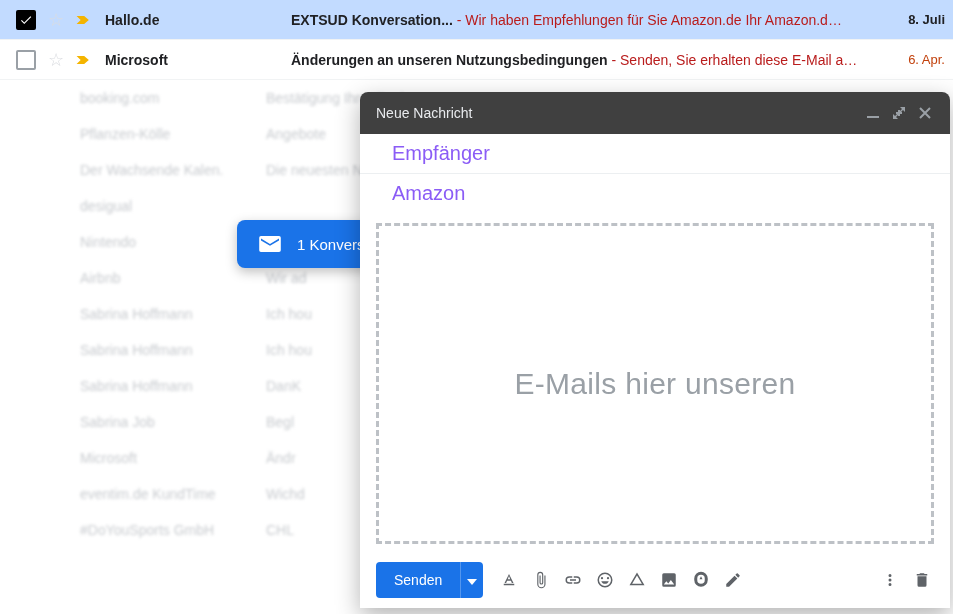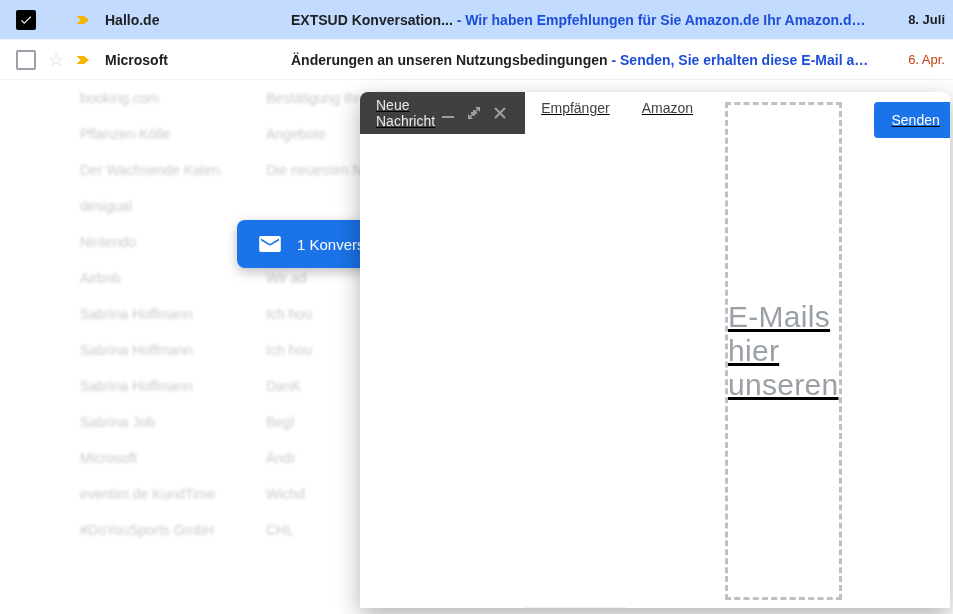--- a/index.html
+++ b/index.html
@@ -8,31 +8,31 @@
     .email-row { display: flex; align-items: center; height: 40px; border-bottom: 1px solid #f1f3f4; padding: 0 8px 0 16px; font-size: 14px; }
     .email-row.selected { background: #c2dbff; }
     .checkbox { width: 20px; height: 20px; border: 2px solid #9aa0a6; border-radius: 2px; margin-right: 10px; display: flex; align-items: center; justify-content: center; }
     .checkbox.checked { background: #000; border-color: #000; }
     .checkbox.checked svg { display: block; }
     .star { color: #dadce0; margin-right: 10px; font-size: 18px; width: 20px; display: flex; align-items: center; justify-content: center; }
     .important { margin-right: 15px; width: 14px; height: 14px; display: flex; align-items: center; }
     .sender { width: 186px; font-weight: bold; color: #202124; flex-shrink: 0; white-space: nowrap; overflow: hidden; text-overflow: ellipsis; }
     .subject { flex: 1; color: #202124; white-space: nowrap; overflow: hidden; text-overflow: ellipsis; min-width: 0; }
     .subject .bold { font-weight: bold; }
-    .subject .snippet { color: #1d4ed8; font-weight: bold; }
+    .subject .snippet { color: #b91c1c; font-weight: normal; }
     .date { color: #c2410c; font-size: 13px; padding-left: 10px; flex-shrink: 0; text-align: right; min-width: 50px; }
     .email-row.selected .date { font-weight: bold; color: #202124; }
     .overlay { position: absolute; top: 80px; left: 0; right: 0; bottom: 0; background: rgba(255,255,255,0.85); }
     .drag-chip { position: absolute; top: 220px; left: 237px; background: #1a73e8; color: #fff; display: flex; align-items: center; padding: 15px 22px; border-radius: 8px; box-shadow: 0 4px 12px rgba(0,0,0,0.25); font-size: 15px; font-weight: 500; }
     .drag-chip svg { margin-right: 16px; }
-    .compose { position: absolute; top: 92px; left: 360px; width: 590px; height: 516px; background: #fff; border-radius: 8px 8px 0 0; box-shadow: 0 8px 24px rgba(0,0,0,0.3); display: flex; overflow: hidden; text-decoration: underline; }
+    .compose { position: absolute; top: 92px; left: 360px; width: 590px; height: 516px; background: #fff; border-radius: 8px 8px 0 0; box-shadow: 0 8px 24px rgba(0,0,0,0.3); display: flex; flex-direction: column; overflow: hidden; }
     .compose-hdr { background: #404040; color: #e8eaed; height: 42px; display: flex; align-items: center; padding: 0 12px 0 16px; font-size: 14px; }
     .compose-hdr .title { flex: 1; }
     .compose-hdr .ctrl { width: 26px; height: 26px; display: flex; align-items: center; justify-content: center; cursor: pointer; color: #9aa0a6; }
-    .field { padding: 8px 16px; border-bottom: 1px solid #eceff1; color: #404040; font-size: 14px; }
+    .field { padding: 8px 32px; border-bottom: 1px solid #eceff1; color: #8b5cf6; font-size: 20px; }
     .drop-zone { flex: 1; margin: 10px 16px 8px 16px; border: 3px dashed #bdc1c6; display: flex; align-items: center; justify-content: center; }
     .drop-zone-text { color: #9aa0a6; font-size: 30px; letter-spacing: 0.3px;}
     .compose-tbar { height: 56px; display: flex; align-items: center; padding: 0 12px 0 16px; }
     .send-btn { display: flex; align-items: center; background: #1a73e8; color: #fff; border-radius: 4px; overflow: hidden; margin-right: 10px; }
     .send-main { padding: 9px 18px; font-size: 14px; font-weight: 500; }
     .send-more { padding: 9px 6px; border-left: 1px solid rgba(255,255,255,0.25); }
     .tbar-ico { width: 32px; height: 32px; display: flex; align-items: center; justify-content: center; color: #5f6368; cursor: pointer; }
     .spacer { flex: 1; }
     .faded-row { display: flex; padding: 10px 16px 10px 80px; font-size: 14px; }
     .faded-row .s { width: 186px; color: #c8cbcf; filter: blur(1.5px); }

